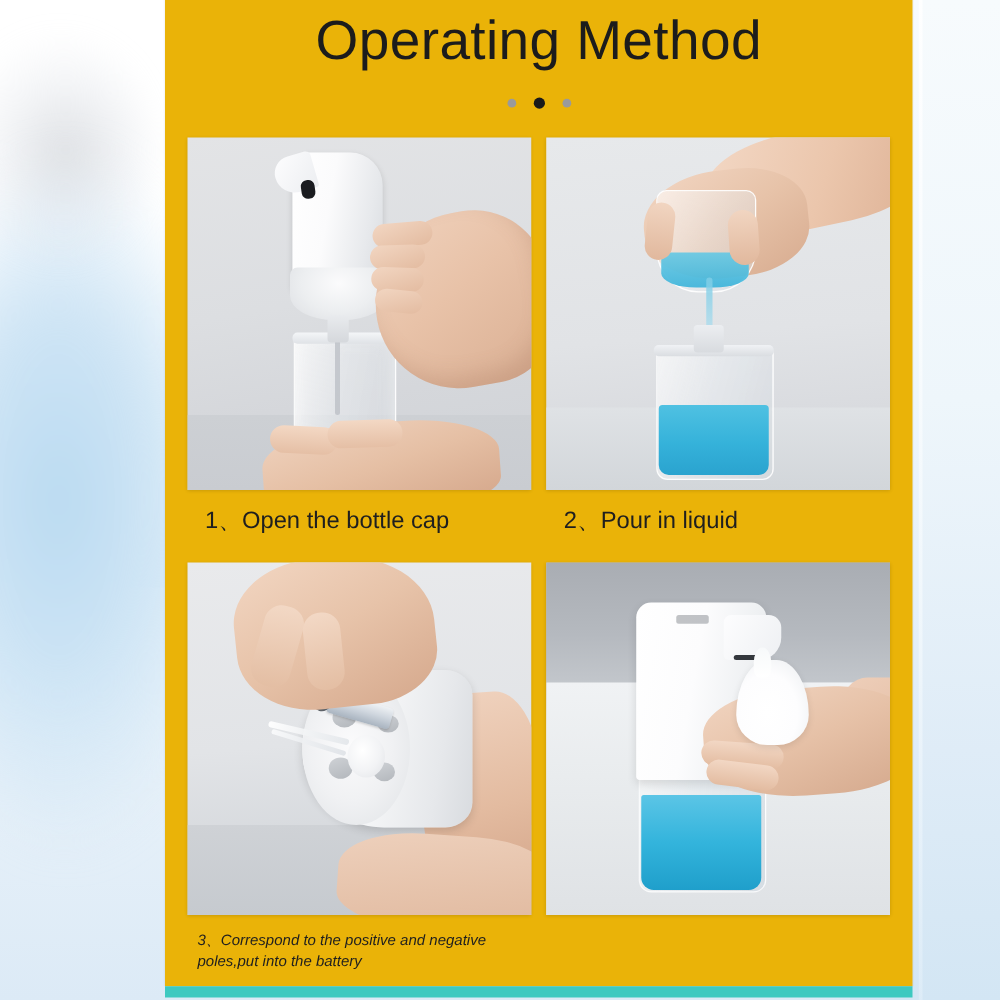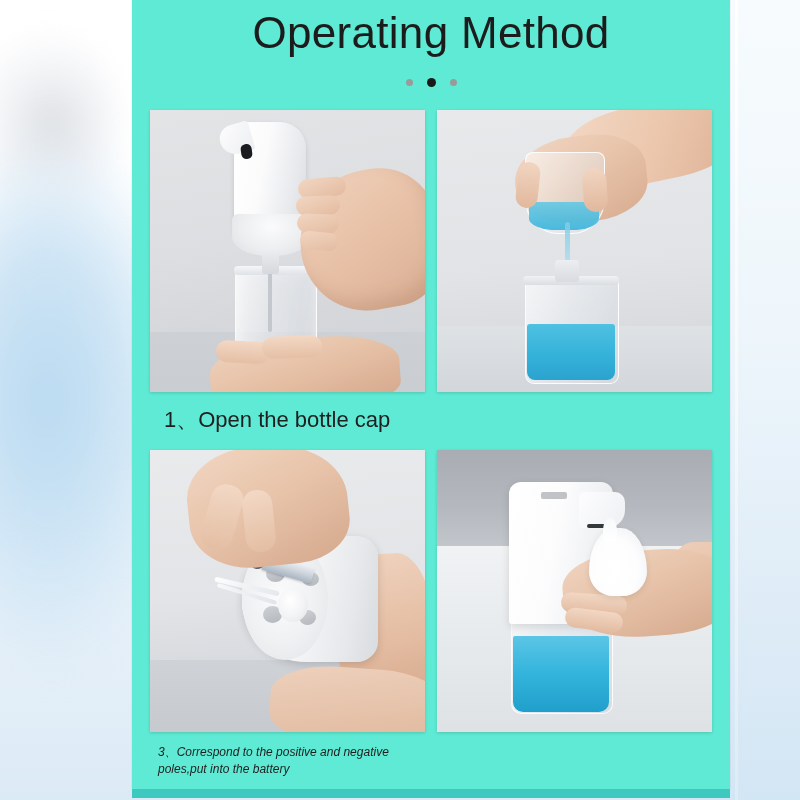--- a/index.html
+++ b/index.html
@@ -70,21 +70,21 @@
     background: linear-gradient(180deg, rgba(255,255,255,0.9) 0%, rgba(245,250,253,0.7) 60%, rgba(230,241,250,0.5) 100%);
   }
 
   
   .card {
     position: absolute;
     left: 132px;
     top: 0;
     width: 598px;
     height: 789px;
-    background: #5eead4;
+    background: #eab308;
     box-shadow: -1px 0 0 rgba(0,0,0,0.035), 1px 0 0 rgba(0,0,0,0.035);
   }
 
   .accent-bar {
     position: absolute;
     left: 132px;
     top: 789px;
     width: 598px;
     height: 9px;
     background: #3ec9c0;
@@ -145,21 +145,21 @@
     height: 282px;
     overflow: hidden;
     box-shadow: 0 1px 3px rgba(0,0,0,0.16);
     background: #d8dadd;
   }
 
   .caption {
     box-sizing: border-box;
     width: 275px;
     padding: 12px 0 0 14px;
-    font-size: 22px;
+    font-size: 19px;
     line-height: 1.42;
     color: #1f1f1f;
     font-family: "Liberation Sans", sans-serif;
     min-height: 58px;
   }
   .cell.r2 .caption { padding-left: 8px; font-size: 12px; font-style: italic; }
 
   
   .p1 { background: linear-gradient(170deg, #e3e4e6 0%, #dcdee1 45%, #d5d7db 70%, #cfd2d6 100%); }
   .p1 .tabletop {
@@ -501,20 +501,21 @@
           <div class="cup"></div>
           <div class="cup-liq"></div>
           <div class="hf hf1"></div>
           <div class="hf hf2"></div>
           <div class="stream"></div>
           <div class="jar"></div>
           <div class="jar-liq"></div>
           <div class="jar-rim"></div>
           <div class="neck"></div>
         </div>
+        <div class="caption">2、Pour in liquid</div>
       </div>
 
       <div class="cell r2">
         <div class="photo p3">
           <div class="tabletop"></div>
           <div class="hand-r"></div>
           <div class="body"></div>
           <div class="base"></div>
           <div class="slot s1"></div>
           <div class="slot s2"></div>

